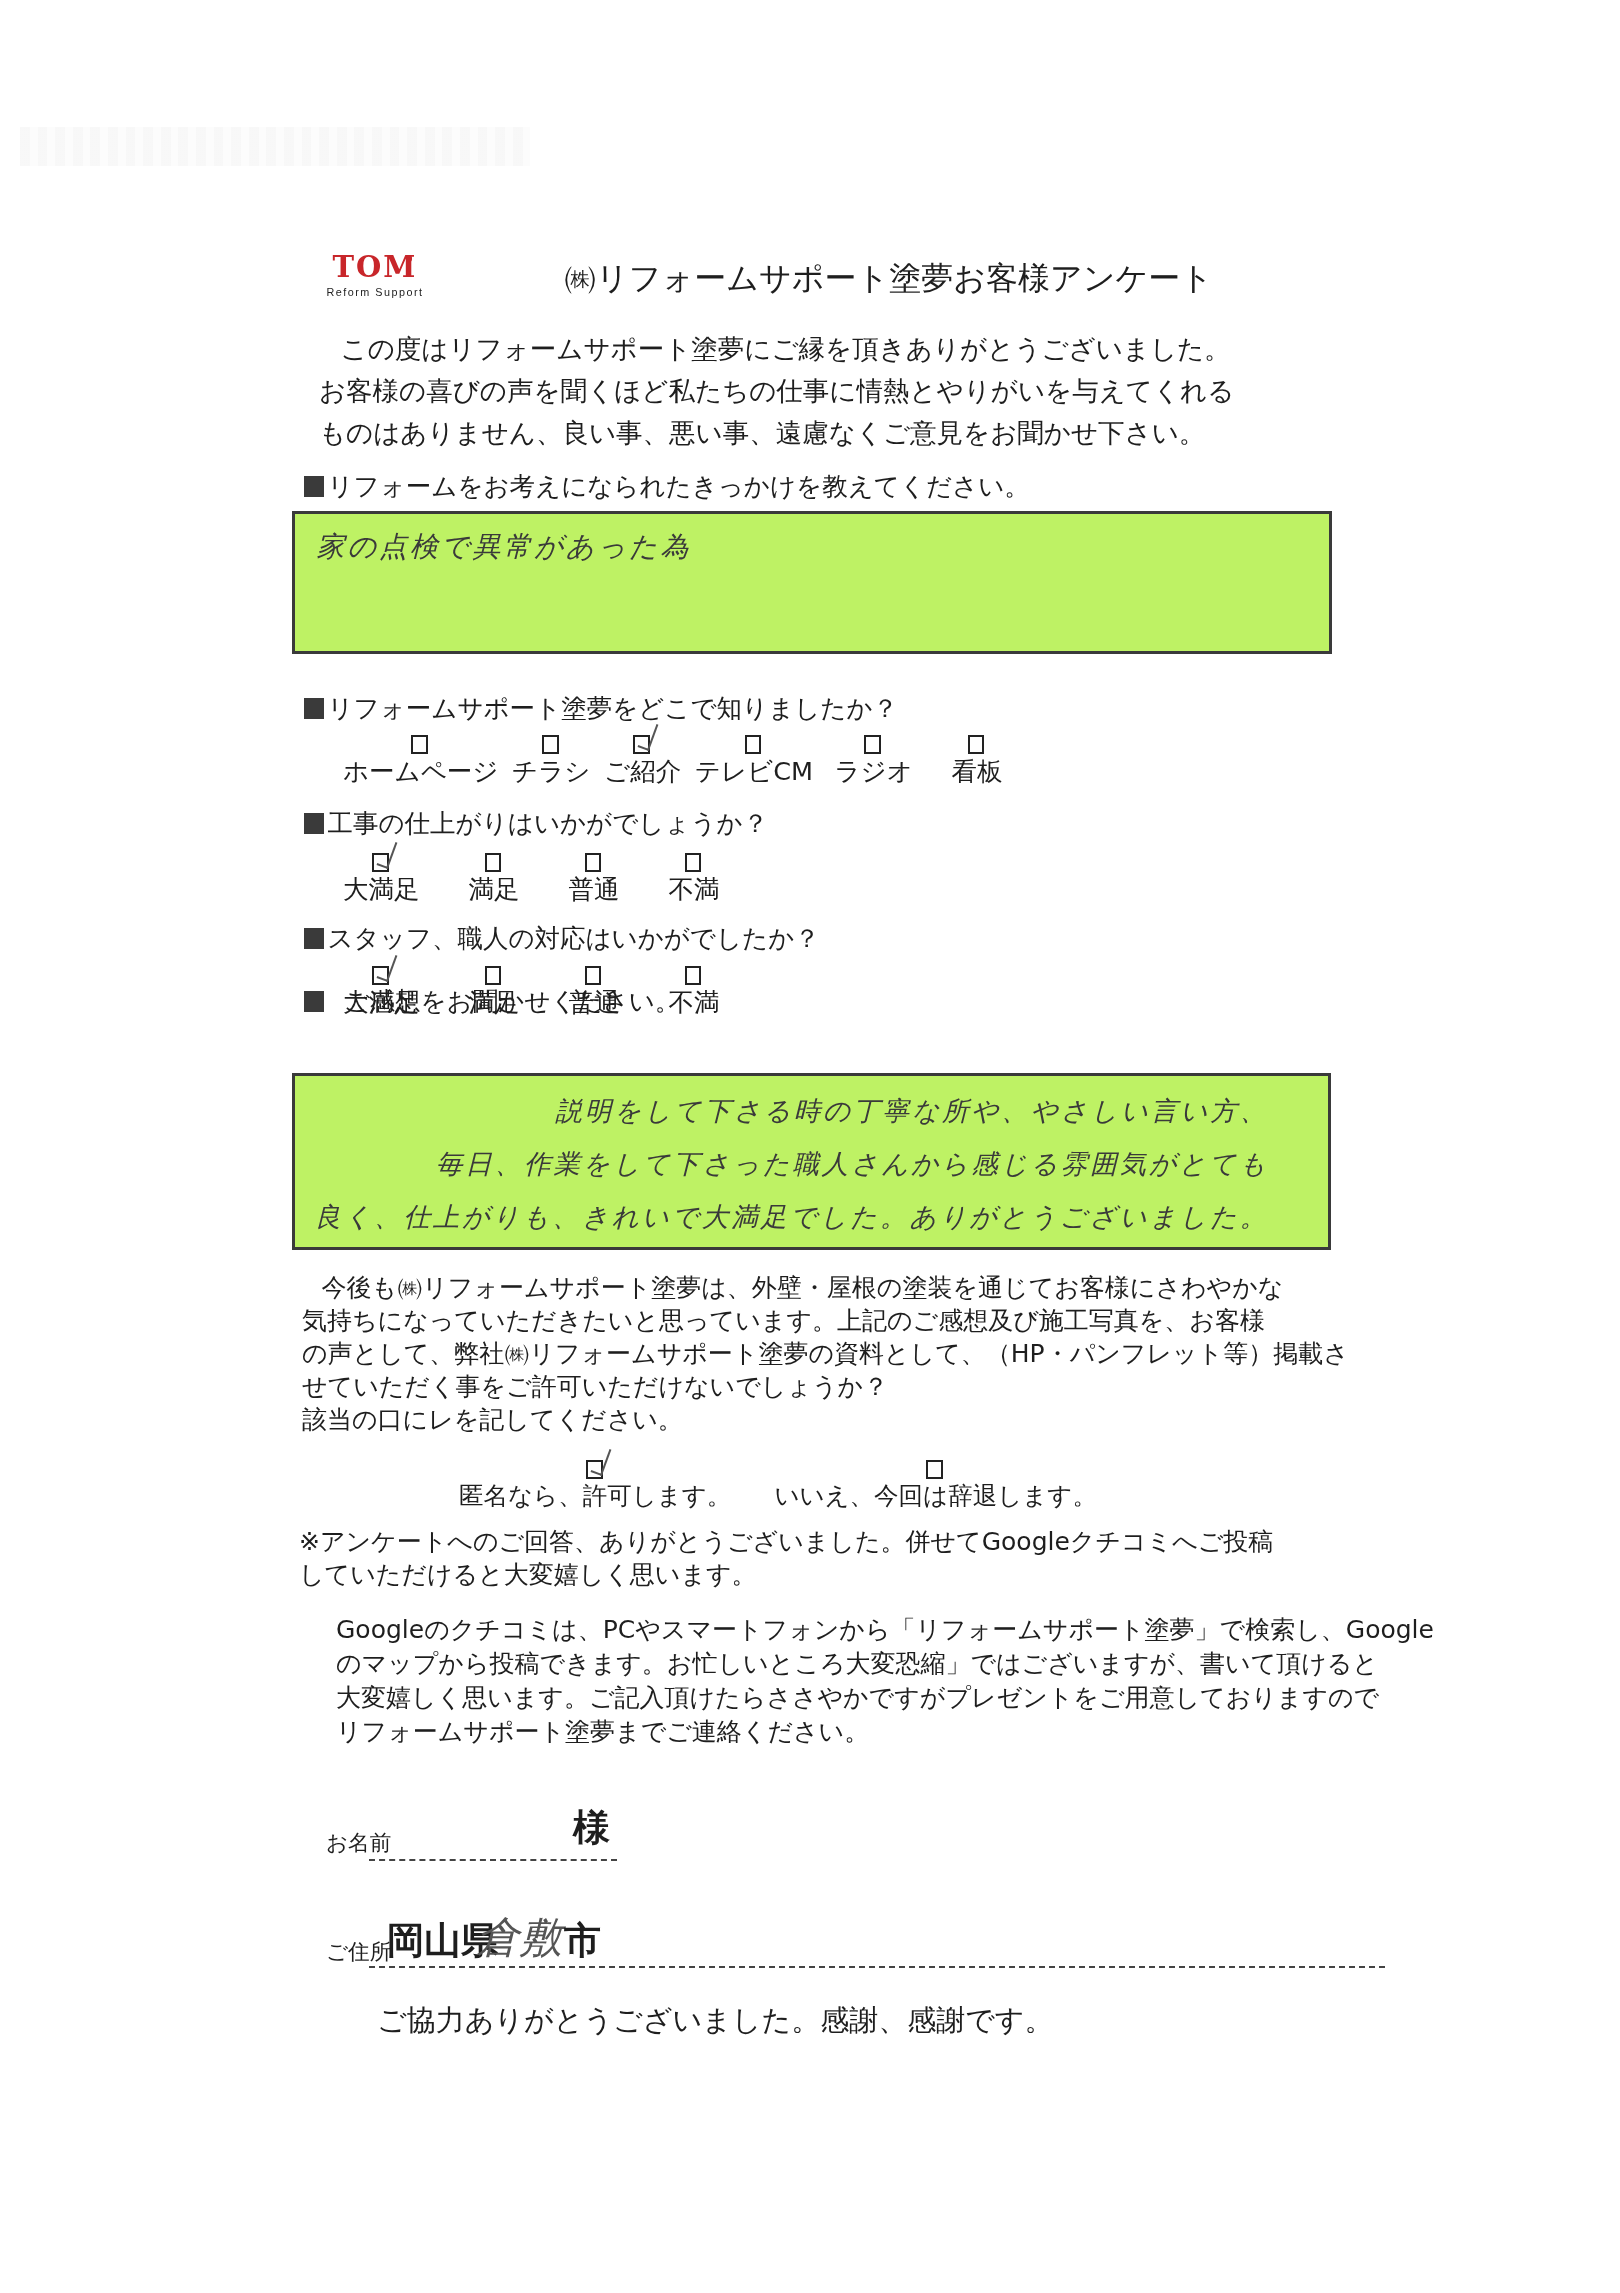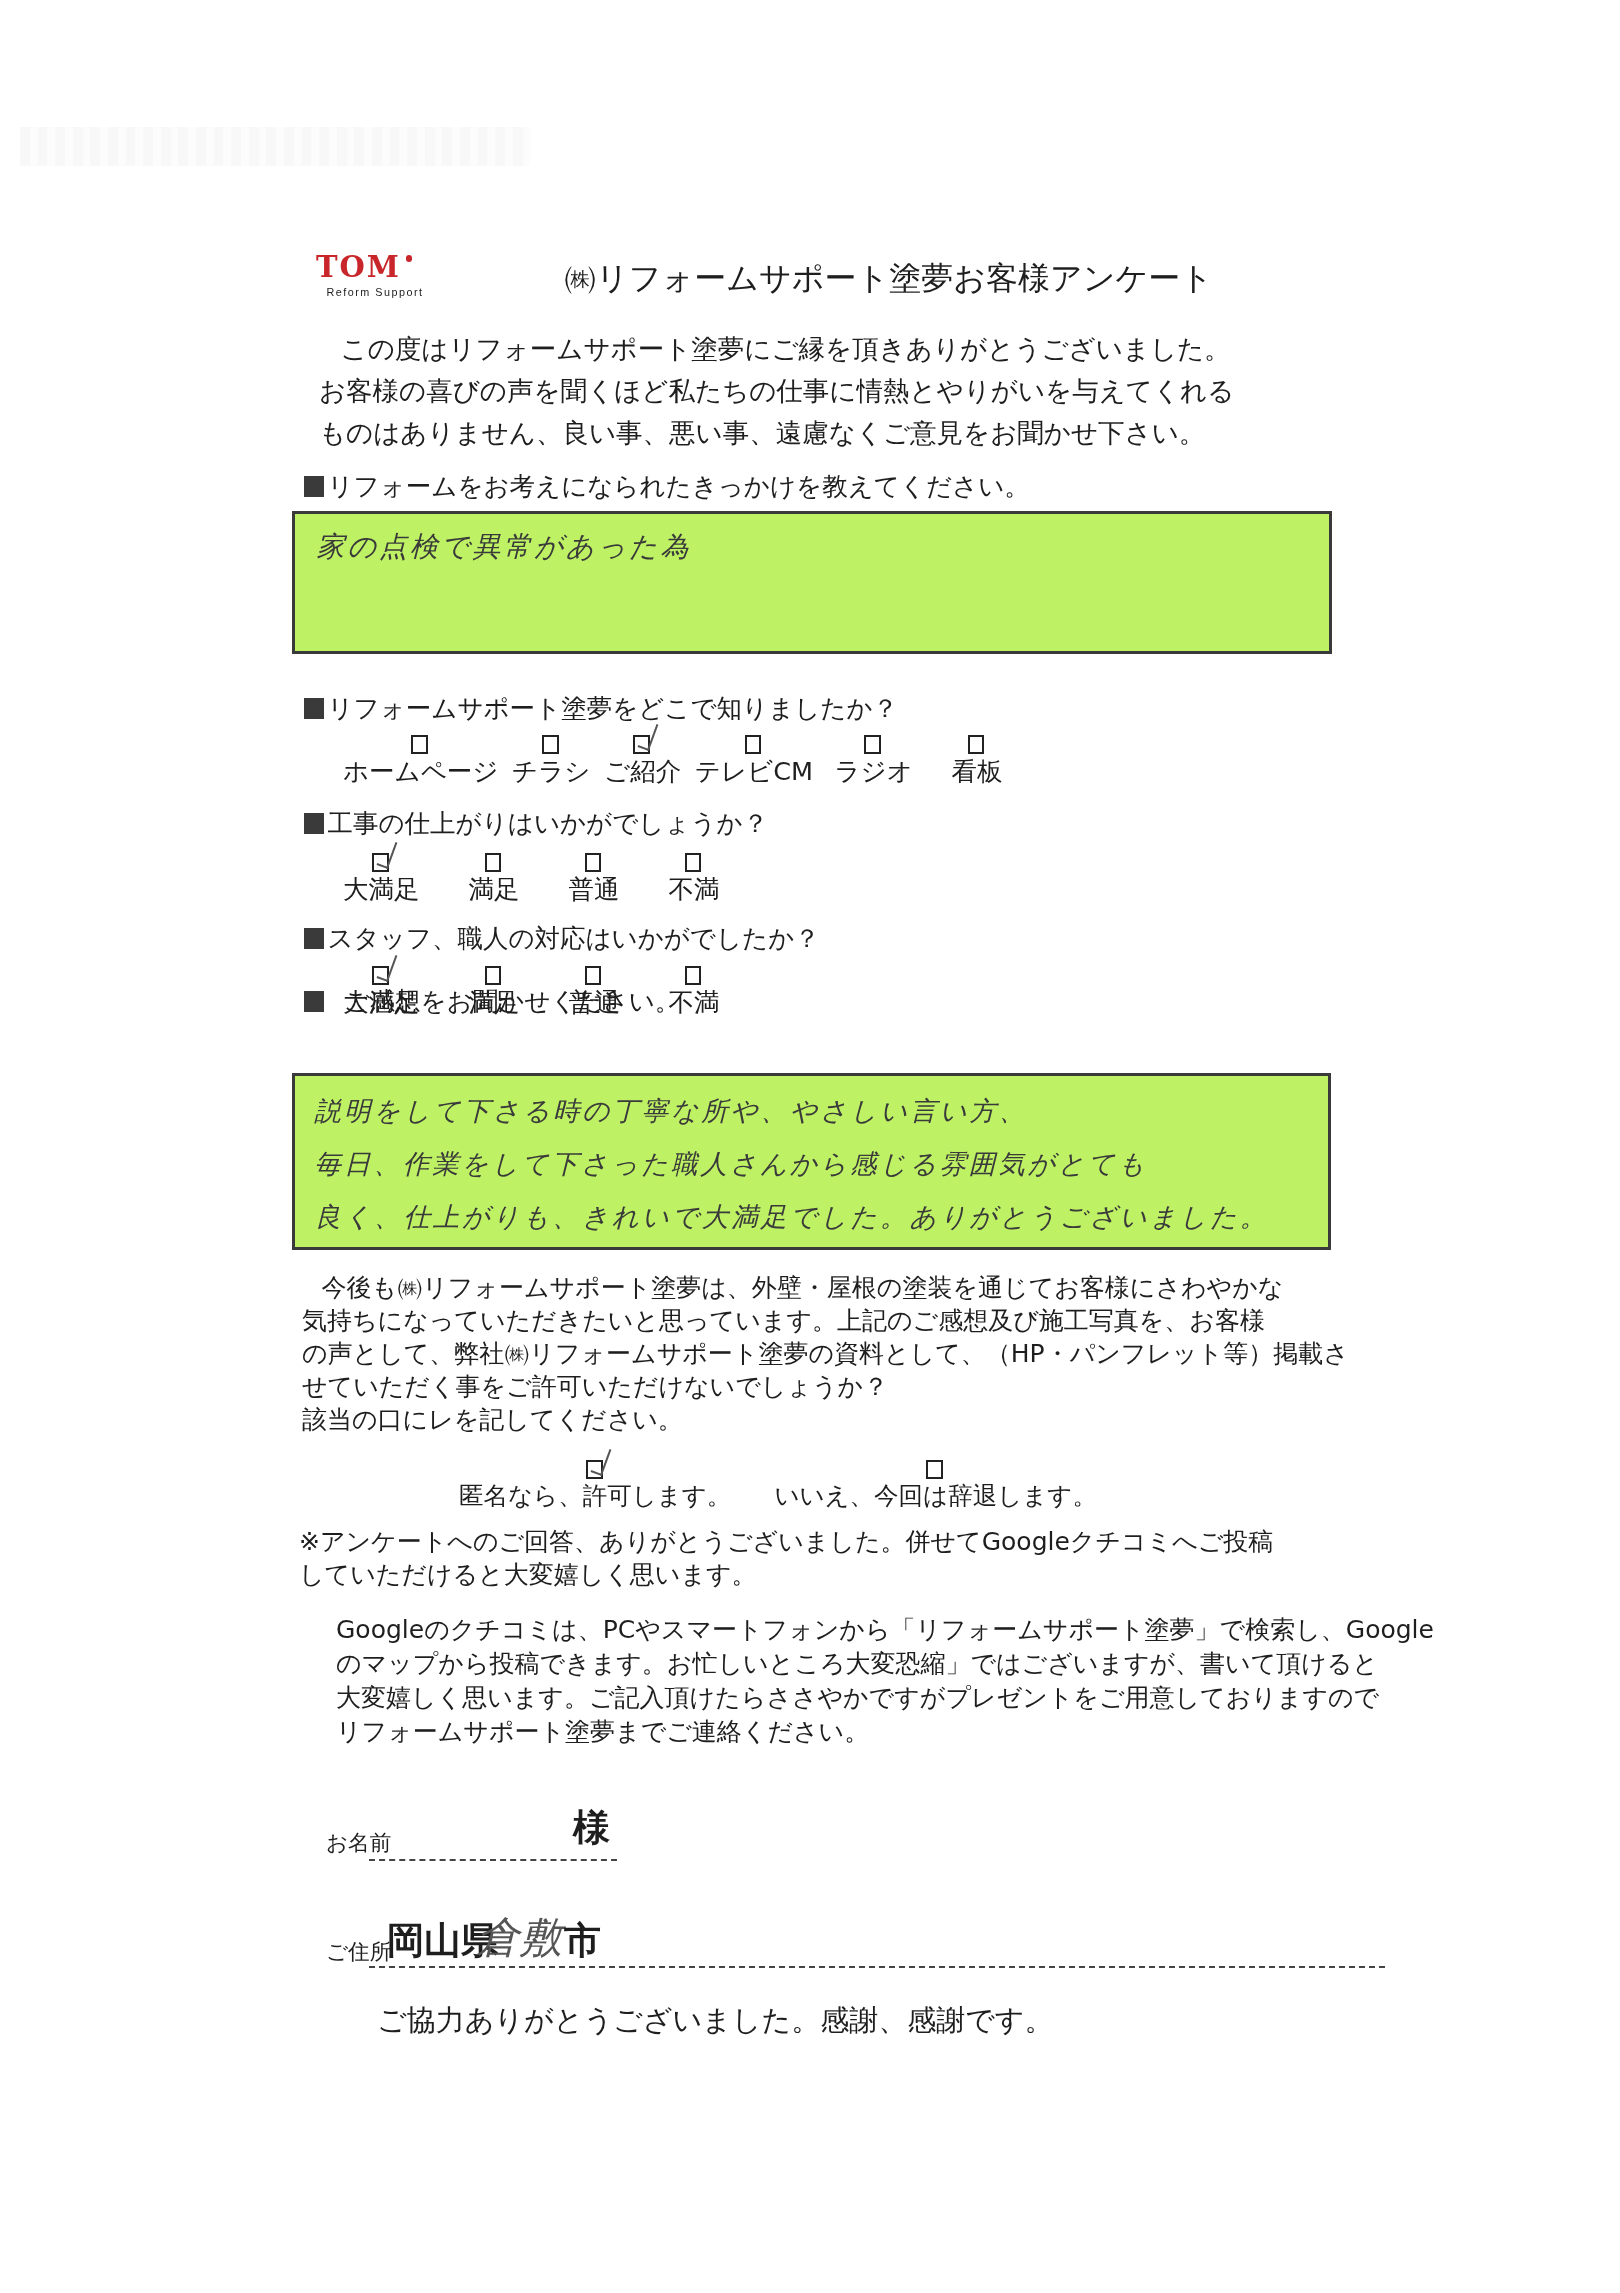--- a/index.html
+++ b/index.html
@@ -11,21 +11,21 @@
   .abs { position: absolute; }
   .ghost {
     position: absolute; left: 19.6px; top: 127px; width: 510px; height: 39px;
     background: repeating-linear-gradient(90deg, #f3f3f3 0 9.8px, #fafafa 9.8px 17.6px);
     opacity: 0.6;
   }
   
   .logo { left: 316px; top: 253px; width: 118px; height: 59px; }
   .logo-mark {
     font-family: "DejaVu Serif", serif; font-weight: bold; color: #c8262a;
-    font-size: 29px; letter-spacing: 2px; line-height: 29px; 
+    font-size: 29px; letter-spacing: 2px; line-height: 29px; text-align: center;
     position: relative;
   }
   .logo-dot {
     position: absolute; right: 21.6px; top: 2px; width: 6.9px; height: 6.9px;
     border-radius: 50%; background: #c8262a;
   }
   .logo-sub {
     font-family: "Liberation Sans", sans-serif; font-size: 10.8px; color: #222;
     letter-spacing: 1.5px; text-align: center; margin-top: 3.9px;
   }
@@ -167,21 +167,21 @@
       <span class="cb"></span>
       <span>不満</span>
     </div>
 </div>
 
 <div class="abs q-heading" style="left:304px; top:984px;gap:16px;">
   <span class="sq"></span>
   <span>ご感想をお聞かせください。</span>
 </div>
 <div class="answer-box" style="left:292px; top:1073px; width:1039px; height:177px;">
-  <div class="handwriting abs" style="left:19.6px; top:7.8px; font-size:26.5px; line-height:53px;">
+  <div class="handwriting abs" style="left:19.6px; top:7.8px; font-size:26.5px; line-height:53px;text-align:right;">
     <div>説明をして下さる時の丁寧な所や、やさしい言い方、</div>
     <div>毎日、作業をして下さった職人さんから感じる雰囲気がとても</div>
     <div>良く、仕上がりも、きれいで大満足でした。ありがとうございました。</div>
   </div>
 </div>
 
 <div class="abs para" style="left:302px; top:1271px;">
   <div style="padding-left:19.6px;">今後も㈱リフォームサポート塗夢は、外壁・屋根の塗装を通じてお客様にさわやかな</div>
   <div>気持ちになっていただきたいと思っています。上記のご感想及び施工写真を、お客様</div>
   <div>の声として、弊社㈱リフォームサポート塗夢の資料として、（HP・パンフレット等）掲載さ</div>

